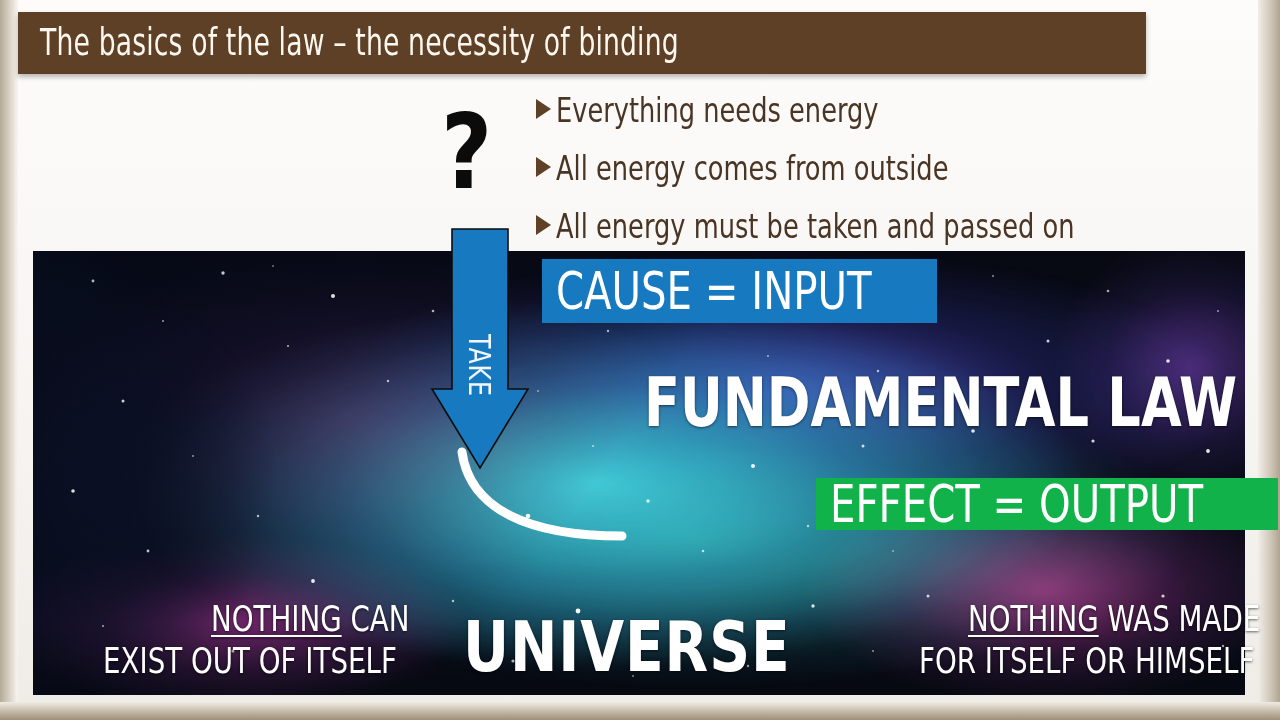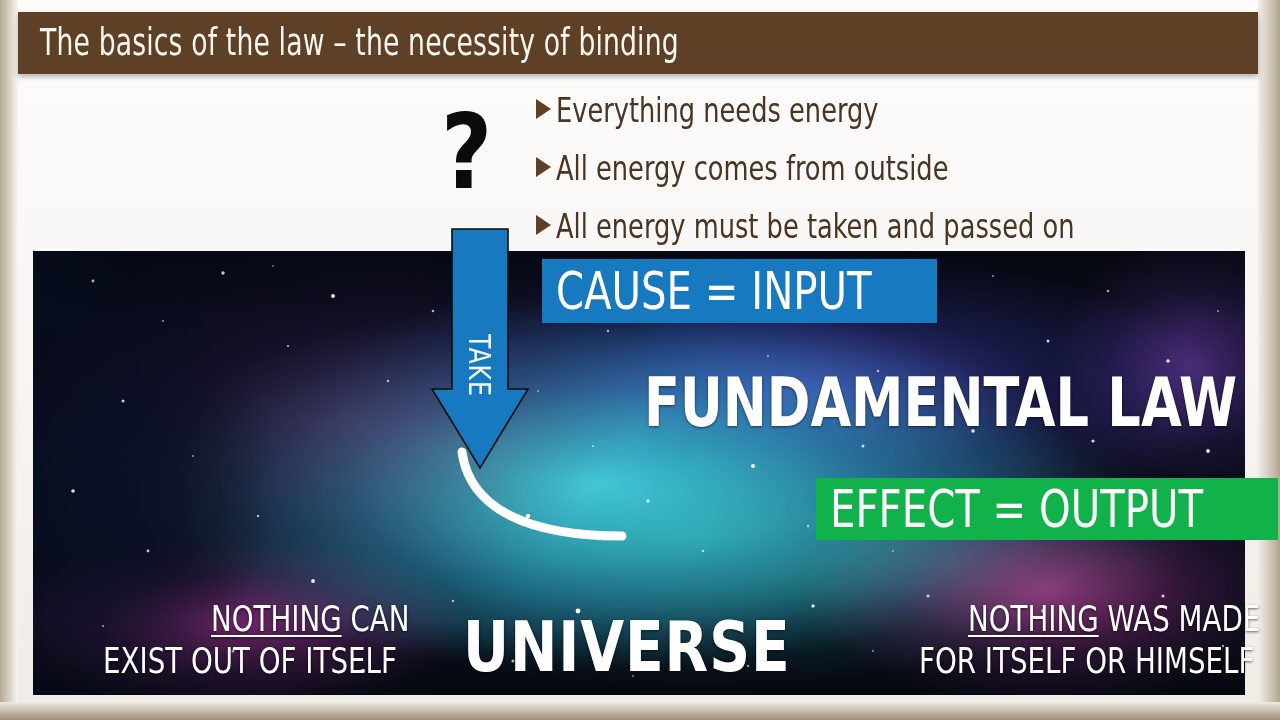--- a/index.html
+++ b/index.html
@@ -25,21 +25,21 @@
     position:absolute; right:0; top:0; width:22px; height:720px;
     background:linear-gradient(270deg,#b0a48f 0%,#cdc4b5 40%,#f1eee9 100%);
   }
   #slide-bottom-edge{
     position:absolute; left:0; bottom:0; width:1280px; height:18px;
     background:linear-gradient(0deg,#9d8f77 0%,#c3b8a5 45%,#efebe4 100%);
   }
 
   
   #title-bar {
-    position:absolute; left:18px; top:12px; width:1240px; height:62px;
+    position:absolute; left:18px; top:12px; width:1128px; height:62px;
     background:#5d4026;
     box-shadow:0 3px 5px rgba(0,0,0,.28);
   }
   #title-text {
     position:absolute; left:22px; top:50%; transform:translateY(-52%);
     color:#fdf7ef; font-size:37px; font-weight:400;
     font-family:"DejaVu Sans Condensed","Liberation Sans Narrow","Liberation Sans",sans-serif;
     letter-spacing:.2px; white-space:nowrap;
     transform-origin:left center;
     transform:translateY(-52%) scaleX(.80);
@@ -140,21 +140,21 @@
     color:#ffffff; white-space:nowrap;
     font-family:"DejaVu Sans Condensed","Liberation Sans Narrow","Liberation Sans",sans-serif;
   }
   #cause-banner{
     left:542px; top:259px; height:64px; padding:0 14px;
     background:#1779bf; font-size:52px;
   }
   #cause-banner span{ transform:scaleX(.86); transform-origin:left center; display:inline-block; }
 
   #effect-banner{
-    left:816px; top:478px; height:62px; padding:0 14px;
+    left:816px; top:478px; height:52px; padding:0 14px;
     background:#12b24a; font-size:52px;
   }
   #effect-banner span{ transform:scaleX(.86); transform-origin:left center; display:inline-block; }
 
   
   #give-arrow{
     position:absolute; left:618px; top:470px; width:206px; height:80px;
   }
   #give-arrow svg{ display:block; width:100%; height:100%; overflow:visible;}
   #give-label{

